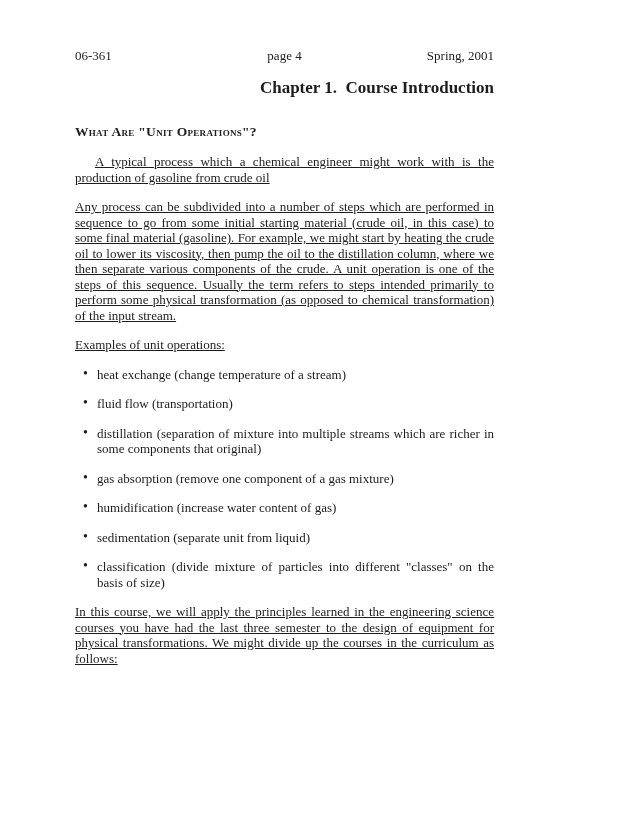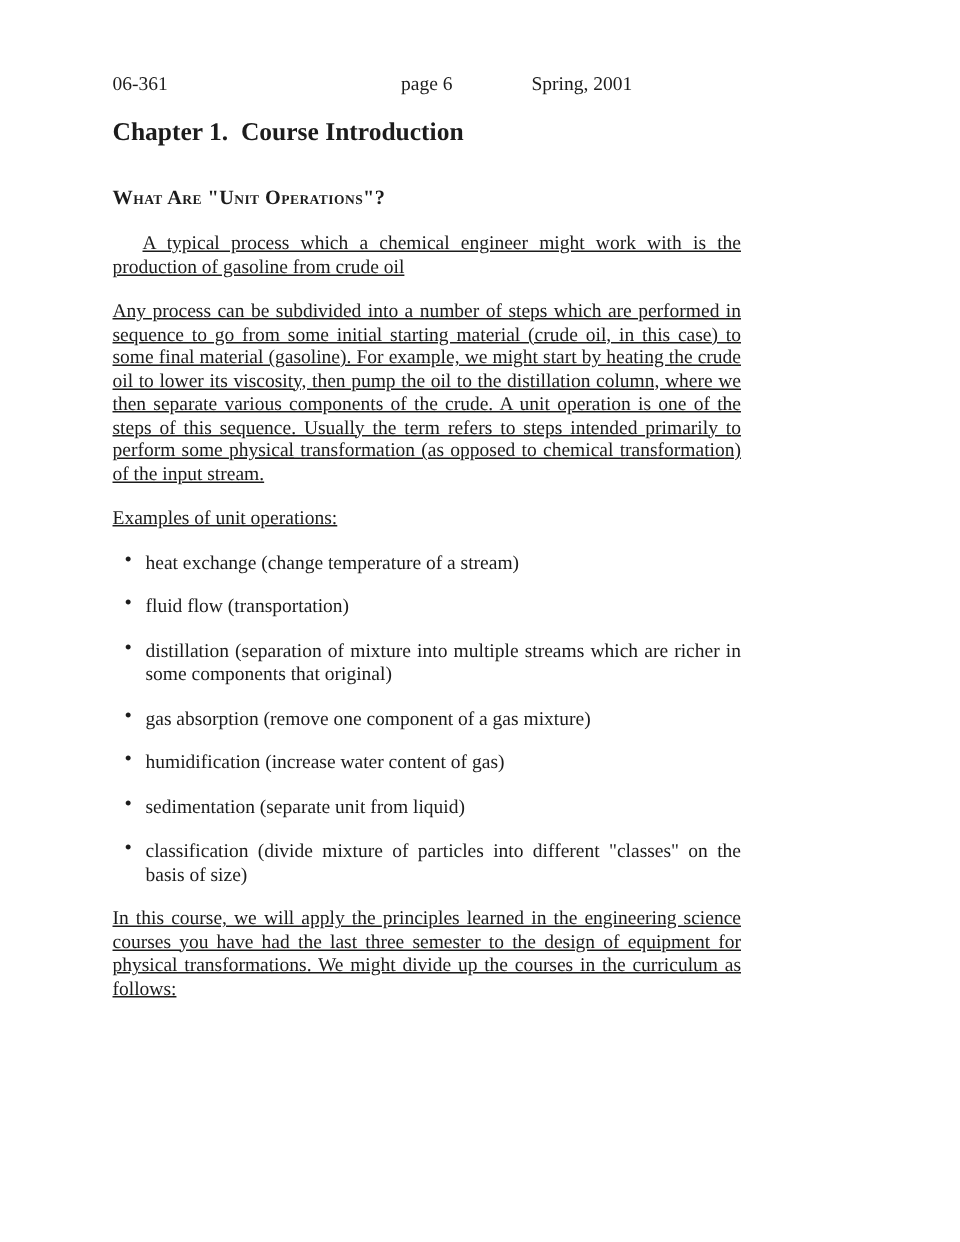--- a/index.html
+++ b/index.html
@@ -22,24 +22,24 @@
     background: #ffffff;
   }
   .page-header {
     display: flex;
     align-items: baseline;
     font-size: 13px;
     line-height: 15px;
   }
   .page-header .hdr-left  { flex: 1; text-align: left; }
   .page-header .hdr-center{ flex: 1; text-align: center; }
-  .page-header .hdr-right { flex: 1; }
+  .page-header .hdr-right { flex: 1; text-align: right; }
   .doc-title {
     margin-top: 15px;
-    text-align: left;
+    text-align: right;
     font-weight: bold;
     font-size: 17px;
     line-height: 19px;
     white-space: pre-wrap;
   }
   .section-heading {
     margin-top: 27px;
     font-weight: bold;
     font-variant: small-caps;
     font-size: 13.5px;
@@ -76,21 +76,21 @@
     font-size: 14px;
   }
 </style>
 </head>
 <body>
 
 <div class="sheet">
 
   <div class="page-header">
     <span class="hdr-left">06-361</span>
-    <span class="hdr-center">page 6</span>
+    <span class="hdr-center">page 4</span>
     <span class="hdr-right">Spring, 2001</span>
   </div>
 
   <div class="doc-title">Chapter 1.  Course Introduction</div>
 
   <div class="section-heading">What Are "Unit Operations"?</div>
 
   <p class="first-indent">A typical process which a chemical engineer might work with is the production of gasoline from crude oil</p>
 
 

